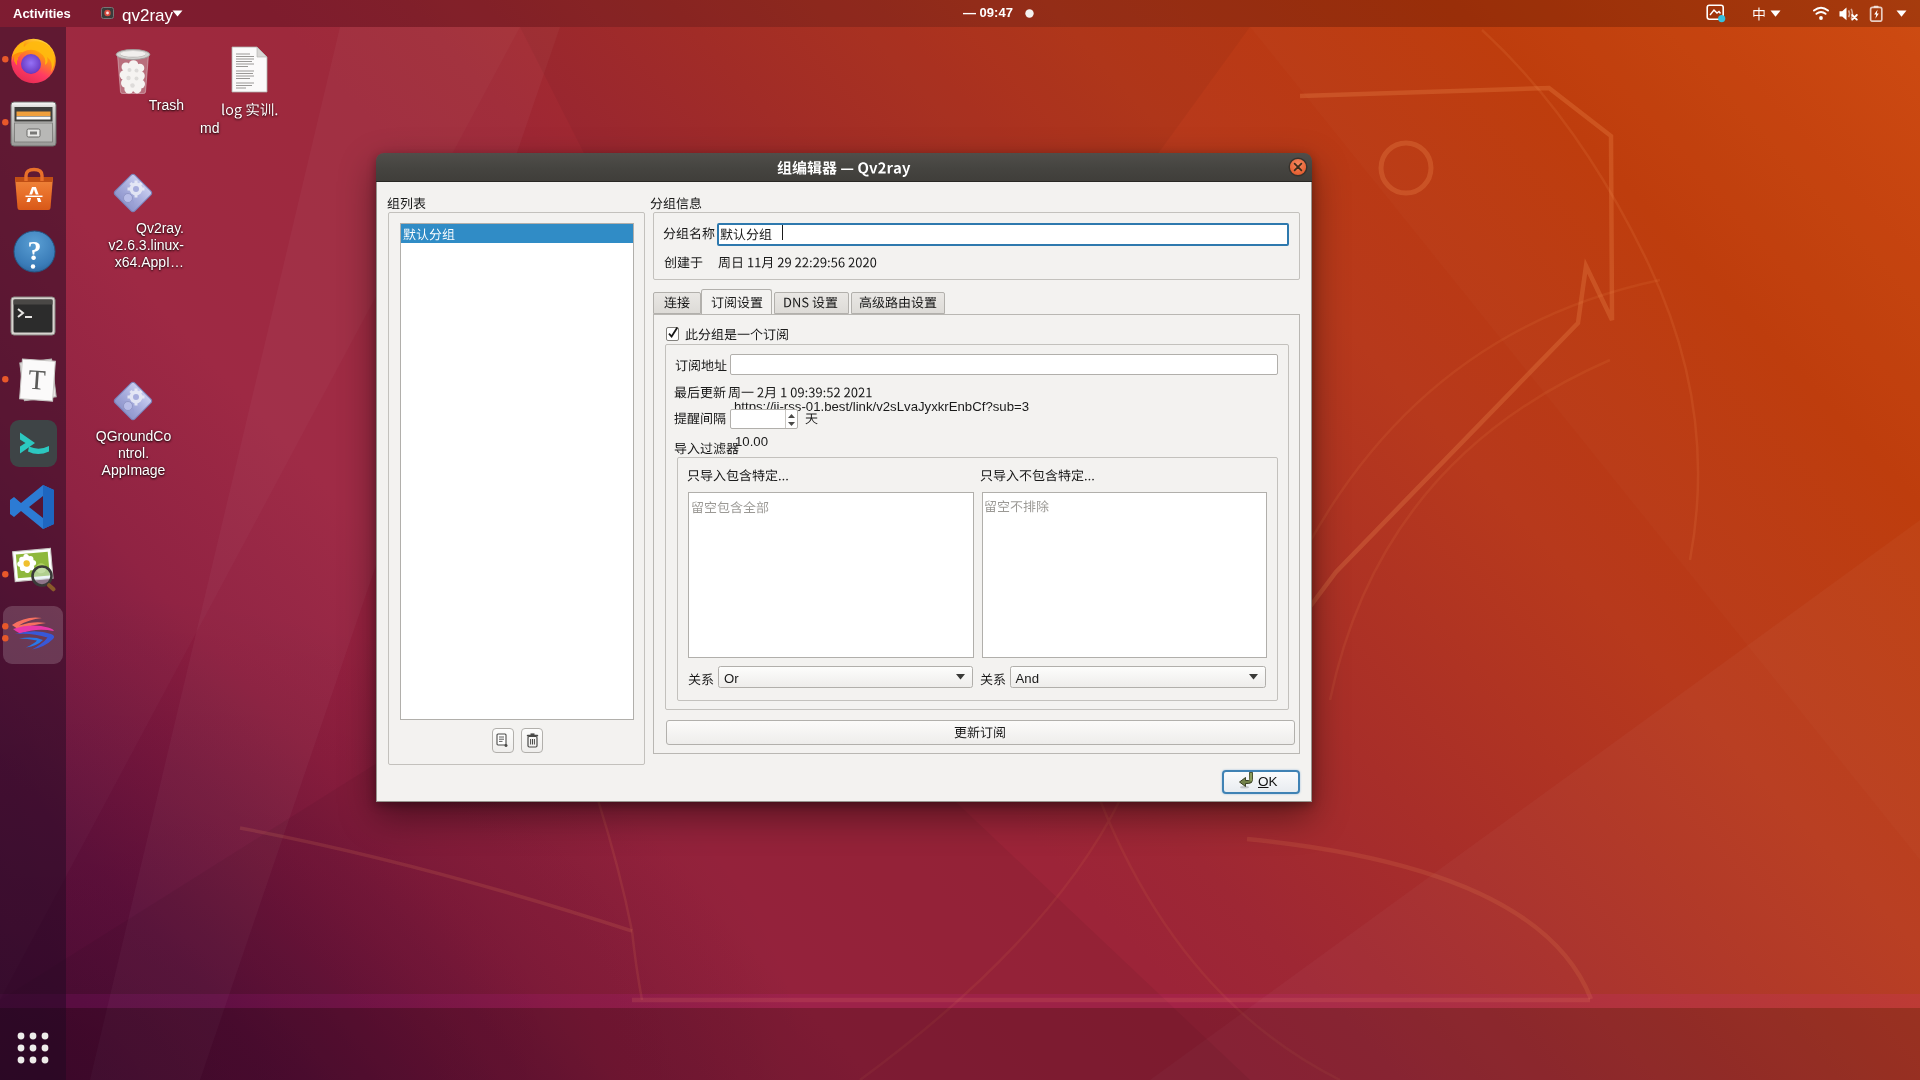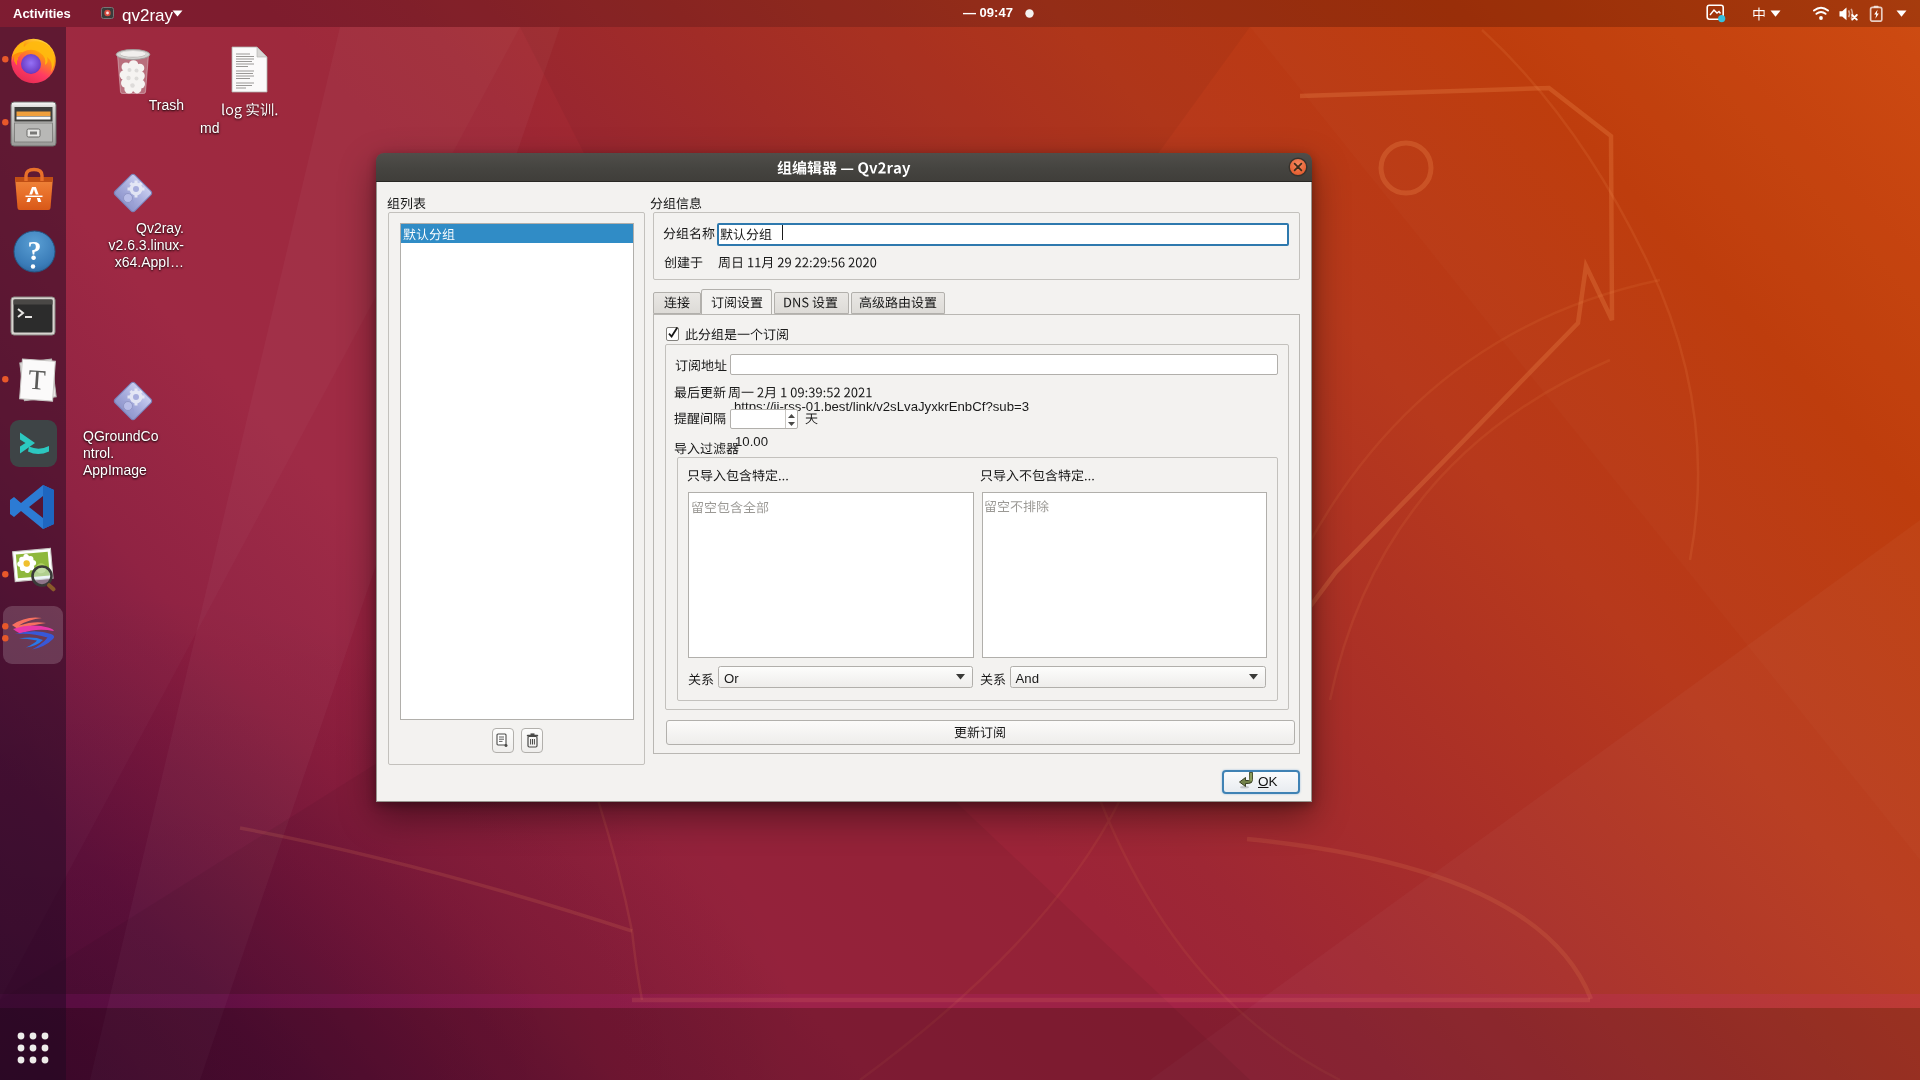--- a/index.html
+++ b/index.html
@@ -312,21 +312,21 @@
         <rect x="22.5" y="22.5" width="3" height="3"></rect>
         <rect x="15.5" y="15.5" width="3" height="3"></rect>
         <rect x="29.5" y="15.5" width="3" height="3"></rect>
         <rect x="18" y="10.5" width="3" height="3" transform="rotate(45 19.5 12)"></rect>
         <rect x="27" y="10.5" width="3" height="3" transform="rotate(-45 28.5 12)"></rect>
       </g>
 <circle cx="24" cy="17" r="3" fill="#a8aede"></circle>
 <path d="M10,21 Q13,30 22,33 L22,29 Q16,27 14,21 Z" fill="#9aa0d4"></path>
 <circle cx="16" cy="26" r="4.5" fill="#b8bde8" stroke="#8a90c0" stroke-width="0.8"></circle>
 </svg>
-<div class="abs" style="left:83px;top:428px;width:101px;text-align:left;font-size:14px;line-height:16.8px;color:#fff;text-shadow:0 1px 2px rgba(0,0,0,0.9),0 0 3px rgba(0,0,0,0.35);">QGroundCo<br>ntrol.<br>AppImage</div>
+<div class="abs" style="left:83px;top:428px;width:101px;text-align:center;font-size:14px;line-height:16.8px;color:#fff;text-shadow:0 1px 2px rgba(0,0,0,0.9),0 0 3px rgba(0,0,0,0.35);">QGroundCo<br>ntrol.<br>AppImage</div>
 <div class="abs" style="left:376px;top:153px;width:936px;height:649px;border-radius:8px 8px 2px 2px;box-shadow:0 14px 36px rgba(0,0,0,0.42),0 3px 10px rgba(0,0,0,0.3);"></div>
 <div class="abs" style="left:376px;top:153px;width:936px;height:29px;border-radius:8px 8px 0 0;background:linear-gradient(180deg,#504e4a 0%,#454440 55%,#403e3a 100%);border-bottom:1px solid #282724;"></div>
 <svg style="position:absolute;left:777.2574999999999px;top:157.0px;overflow:visible;" width="137" height="24" viewBox="0 -16.5 137 24">
       <path d="M0.7 -1.2 1 0.5C2.4 0.1 4.3 -0.3 6.1 -0.8L5.9 -2.3C4 -1.9 2 -1.4 0.7 -1.2ZM7.1 -12V-0.6H5.8V1.1H14.5V-0.6H13.3V-12ZM8.8 -0.6V-2.8H11.5V-0.6ZM8.8 -6.6H11.5V-4.4H8.8ZM8.8 -8.2V-10.4H11.5V-8.2ZM1.1 -6.2C1.3 -6.3 1.7 -6.4 3.1 -6.6C2.6 -5.8 2.1 -5.2 1.9 -5C1.4 -4.5 1 -4.1 0.6 -4C0.8 -3.6 1.1 -2.9 1.2 -2.5C1.6 -2.8 2.2 -2.9 6.1 -3.7C6.1 -4 6.1 -4.7 6.1 -5.1L3.5 -4.7C4.5 -5.9 5.6 -7.3 6.4 -8.7L5 -9.6C4.8 -9.1 4.5 -8.6 4.1 -8.1L2.7 -8C3.5 -9.2 4.4 -10.7 5 -12L3.4 -12.8C2.8 -11 1.7 -9.2 1.4 -8.7C1.1 -8.2 0.8 -7.9 0.5 -7.8C0.7 -7.3 1 -6.5 1.1 -6.2Z M15.9 -6.2C16.1 -6.3 16.5 -6.4 17.6 -6.6C17.2 -5.8 16.8 -5.3 16.6 -5C16.2 -4.5 15.8 -4.1 15.5 -4C15.7 -3.6 15.9 -2.9 16 -2.5C16.3 -2.8 16.9 -3 20.1 -3.7C20.1 -4.1 20 -4.7 20 -5.2L18.2 -4.8C19.1 -6 19.9 -7.5 20.6 -8.9L19.3 -9.7C19 -9.2 18.8 -8.6 18.5 -8.1L17.4 -8C18.2 -9.3 18.9 -10.8 19.5 -12.2L17.8 -12.8C17.4 -11 16.5 -9.1 16.2 -8.7C15.9 -8.2 15.6 -7.8 15.3 -7.8C15.5 -7.3 15.8 -6.5 15.9 -6.2ZM23.9 -12.4C24 -12 24.2 -11.6 24.3 -11.2H21V-7.9C21 -6.1 21 -3.6 20.2 -1.4L19.9 -2.8C18.2 -2.1 16.5 -1.4 15.4 -1.1L15.8 0.6L20.2 -1.4C20 -0.8 19.7 -0.3 19.5 0.1C19.8 0.3 20.5 0.8 20.8 1.1C21.6 -0.1 22.1 -1.8 22.3 -3.4V1.2H23.7V-1.9H24.4V0.9H25.5V-1.9H26.1V0.9H27.2V-1.9H27.8V-0.2C27.8 -0.1 27.8 -0.1 27.7 -0.1C27.6 -0.1 27.4 -0.1 27.2 -0.1C27.4 0.3 27.5 0.8 27.6 1.2C28.1 1.2 28.4 1.2 28.8 1C29.1 0.7 29.2 0.4 29.2 -0.2V-6.4H22.6L22.7 -7.2H28.9V-11.2H26.3C26.1 -11.7 25.8 -12.4 25.6 -12.9ZM24.4 -4.9V-3.3H23.7V-4.9ZM25.5 -4.9H26.1V-3.3H25.5ZM27.2 -4.9H27.8V-3.3H27.2ZM22.7 -9.8H27.3V-8.7H22.7Z M38.6 -11H41.8V-10.1H38.6ZM37 -12.3V-8.8H43.5V-12.3ZM31.1 -4.6C31.2 -4.8 31.8 -4.9 32.2 -4.9H33.4V-3.2C32.3 -3 31.2 -2.9 30.4 -2.8L30.8 -1.1L33.4 -1.5V1.3H35.1V-1.8L36.3 -2.1L36.2 -3.6L35.1 -3.4V-4.9H36V-6.5H35.1V-8.6H33.4V-6.5H32.6C33 -7.4 33.3 -8.4 33.6 -9.4H36.2V-11.1H34.1C34.2 -11.5 34.3 -12 34.4 -12.4L32.7 -12.8C32.6 -12.2 32.5 -11.7 32.4 -11.1H30.6V-9.4H32C31.7 -8.4 31.5 -7.7 31.3 -7.4C31.1 -6.7 30.9 -6.3 30.6 -6.2C30.7 -5.8 31 -5 31.1 -4.6ZM41.7 -6.8V-5.9H38.7V-6.8ZM35.9 -1.5 36.2 0.1 41.7 -0.4V1.3H43.4V-0.5L44.5 -0.6L44.5 -2.1L43.4 -2V-6.8H44.3V-8.2H36.2V-6.8H37V-1.5ZM41.7 -4.7V-3.9H38.7V-4.7ZM41.7 -2.6V-1.9L38.7 -1.6V-2.6Z M48.4 -10.6H50.1V-9.3H48.4ZM54.7 -10.6H56.5V-9.3H54.7ZM54.1 -7.2C54.6 -7 55.1 -6.8 55.6 -6.5H52.3C52.5 -6.8 52.7 -7.2 52.9 -7.6L51.8 -7.8V-12.1H46.8V-7.8H51C50.8 -7.3 50.5 -6.9 50.2 -6.5H45.7V-4.9H48.6C47.8 -4.2 46.6 -3.6 45.3 -3.1C45.6 -2.8 46.1 -2.1 46.3 -1.7L46.8 -1.9V1.3H48.5V1H50.1V1.3H51.8V-3.4H49.4C50 -3.9 50.6 -4.4 51.1 -4.9H53.6C54 -4.4 54.6 -3.9 55.2 -3.4H53.1V1.3H54.8V1H56.5V1.3H58.3V-1.8L58.7 -1.6C58.9 -2.1 59.4 -2.7 59.8 -3.1C58.3 -3.4 56.9 -4.1 55.8 -4.9H59.3V-6.5H56.8L57.2 -6.9C56.9 -7.2 56.4 -7.5 55.8 -7.8H58.3V-12.1H53.1V-7.8H54.6ZM48.5 -0.6V-1.9H50.1V-0.6ZM54.8 -0.6V-1.9H56.5V-0.6Z M64.1 -3.6H76.3V-5H64.1Z M86.2 -1.6C84.6 -1.6 83.5 -3.1 83.5 -5.6C83.5 -8 84.6 -9.4 86.2 -9.4C87.9 -9.4 88.9 -8 88.9 -5.6C88.9 -3.1 87.9 -1.6 86.2 -1.6ZM89.8 3C90.6 3 91.3 2.9 91.7 2.7L91.3 1.1C90.9 1.2 90.5 1.2 90 1.2C89 1.2 88 0.9 87.5 0C89.7 -0.5 91.2 -2.6 91.2 -5.6C91.2 -9.2 89.1 -11.3 86.2 -11.3C83.3 -11.3 81.2 -9.2 81.2 -5.6C81.2 -2.4 82.8 -0.3 85.2 0.1C85.9 1.8 87.5 3 89.8 3Z M95.1 0H97.6L100.4 -8.4H98.3L97.1 -4.2C96.8 -3.4 96.6 -2.5 96.4 -1.7H96.3C96.1 -2.5 95.9 -3.4 95.6 -4.2L94.4 -8.4H92.2Z M101.3 0H108.7V-1.9H106.3C105.8 -1.9 105 -1.8 104.5 -1.7C106.5 -3.7 108.2 -5.9 108.2 -7.9C108.2 -10 106.8 -11.3 104.7 -11.3C103.2 -11.3 102.2 -10.7 101.1 -9.6L102.4 -8.4C102.9 -9 103.6 -9.6 104.4 -9.6C105.5 -9.6 106.1 -8.9 106.1 -7.8C106.1 -6.1 104.3 -4 101.3 -1.3Z M110.7 0H112.9V-5C113.3 -6.2 114.1 -6.7 114.8 -6.7C115.1 -6.7 115.4 -6.6 115.7 -6.5L116 -8.4C115.8 -8.5 115.5 -8.6 115 -8.6C114.2 -8.6 113.3 -8 112.7 -6.9H112.6L112.5 -8.4H110.7Z M119.2 0.2C120.2 0.2 121.1 -0.3 121.8 -0.9H121.9L122 0H123.8V-4.9C123.8 -7.3 122.7 -8.6 120.6 -8.6C119.3 -8.6 118.1 -8.1 117.1 -7.5L117.9 -6C118.7 -6.5 119.4 -6.8 120.2 -6.8C121.2 -6.8 121.6 -6.2 121.6 -5.4C118.2 -5 116.8 -4.1 116.8 -2.3C116.8 -0.9 117.8 0.2 119.2 0.2ZM120 -1.5C119.3 -1.5 118.9 -1.8 118.9 -2.5C118.9 -3.2 119.6 -3.8 121.6 -4V-2.3C121.1 -1.8 120.6 -1.5 120 -1.5Z M126.8 3.4C128.7 3.4 129.6 2.2 130.3 0.3L133.3 -8.4H131.2L130 -4.5C129.8 -3.7 129.6 -2.9 129.4 -2.1H129.3C129.1 -2.9 128.9 -3.8 128.6 -4.5L127.3 -8.4H125.1L128.4 -0.2L128.2 0.3C128 1.1 127.5 1.6 126.6 1.6C126.4 1.6 126.2 1.6 126 1.5L125.6 3.2C126 3.3 126.3 3.4 126.8 3.4Z" fill="#ffffff"></path>
     </svg>
 <svg class="abs" style="left:1288px;top:157px" width="20" height="20" viewBox="0 0 20 20">
 <defs>
         <radialGradient id="clg" cx="0.5" cy="0.35" r="0.75">
           <stop offset="0" stop-color="#f28a62"></stop>
           <stop offset="0.55" stop-color="#ea6a3d"></stop>

